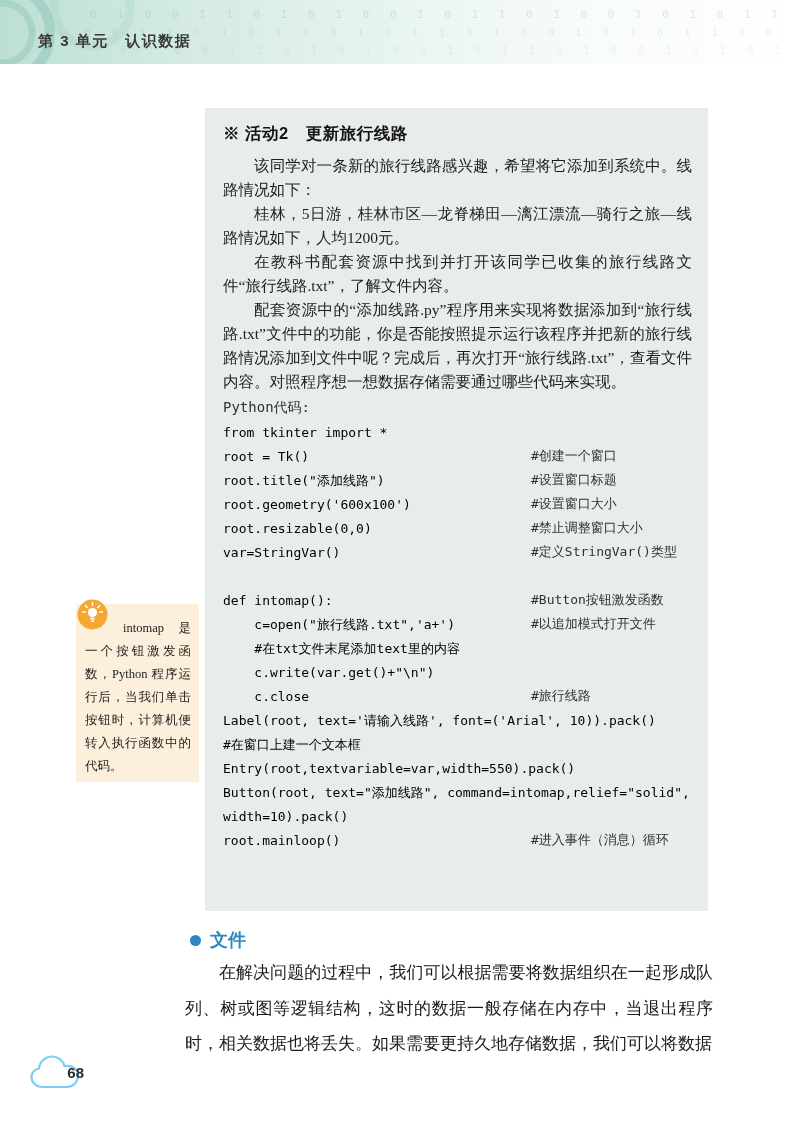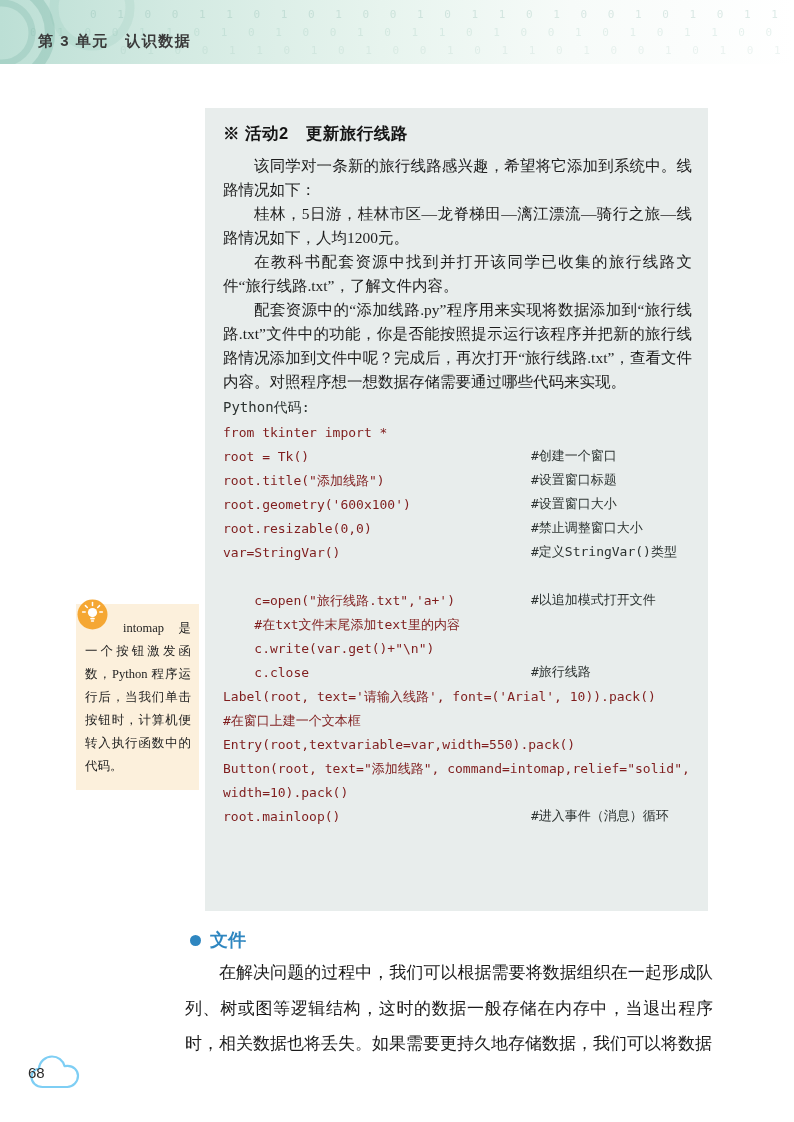--- a/index.html
+++ b/index.html
@@ -42,32 +42,32 @@
     margin:0; font-family:"Liberation Serif", serif;
     font-size:15.5px; line-height:24px; text-indent:2em; text-align:justify;
     color:#1d1d1d;
   }
   .code-label {
     font-family:"DejaVu Sans Mono", monospace; font-size:14px;
     line-height:25px; color:#2c3331; margin-top:1px;
   }
   .code-row { position:relative; height:24px; line-height:24px; white-space:pre; }
   .code-text {
-    font-family:"DejaVu Sans Mono", monospace; font-size:13px; color:#7f1d1d;
+    font-family:"DejaVu Sans Mono", monospace; font-size:13px; color:#000000;
   }
   .code-comment {
     position:absolute; left:308px; top:0;
     font-family:"DejaVu Sans Mono", monospace; font-size:13px; color:#2c3331;
     white-space:pre;
   }
 
   
   .note-box {
     position:absolute; left:76px; top:604px; width:123px;
-    background:#fcf0dc; box-sizing:border-box; padding:13px 8px 12px 9px;
+    background:#fcf0dc; box-sizing:border-box; padding:13px 8px 4px 9px;
   }
   .note-icon { position:absolute; left:1px; top:-5px; width:31px; height:31px; }
   .note-text {
     margin:0; font-family:"Liberation Serif", serif;
     font-size:12.5px; line-height:23px; text-align:justify;
     color:#232323; text-indent:38px;
   }
 
   
   .file-heading {
@@ -78,22 +78,22 @@
   .file-title { font-size:18px; font-weight:bold; color:#2e86c0; }
   .file-para {
     position:absolute; left:185px; top:955px; width:528px; margin:0;
     font-family:"Liberation Serif", serif; font-size:17px; line-height:35.5px;
     text-indent:2em; text-align:justify; color:#1a1a1a;
   }
 
   
   .page-cloud { position:absolute; left:28px; top:1051px; width:56px; height:44px; }
   .page-num {
-    position:absolute; left:0; top:13px; width:56px; text-align:left;
-    font-size:15px; font-weight:normal; color:#2b2b2b;
+    position:absolute; left:0; top:13px; width:56px; text-align:right;
+    font-size:15px; font-weight:bold; color:#2b2b2b;
   }
 </style>
 </head>
 <body>
 
 <div class="header-band">
   <div class="binary-row r1">0 1 0 0 1 1 0 1 0 1 0 0 1 0 1 1 0 1 0 0 1 0 1 0 1 1 0 0 1 0</div>
   <div class="binary-row r2">0 1 0 0 1 1 0 1 0 1 0 0 1 0 1 1 0 1 0 0 1 0 1 0 1 1 0 0 1 0</div>
   <div class="binary-row r3">0 1 0 0 1 1 0 1 0 1 0 0 1 0 1 1 0 1 0 0 1 0 1 0 1 1 0 0 1 0</div>
   <svg class="header-circles" width="170" height="110" viewBox="0 0 170 110">
@@ -115,20 +115,21 @@
   <div class="code-label">Python代码:</div>
 
   <div class="code-block">
     <div class="code-row"><span class="code-text">from tkinter import *</span><span class="code-comment"></span></div>
     <div class="code-row"><span class="code-text">root = Tk()</span><span class="code-comment">#创建一个窗口</span></div>
     <div class="code-row"><span class="code-text">root.title("添加线路")</span><span class="code-comment">#设置窗口标题</span></div>
     <div class="code-row"><span class="code-text">root.geometry('600x100')</span><span class="code-comment">#设置窗口大小</span></div>
     <div class="code-row"><span class="code-text">root.resizable(0,0)</span><span class="code-comment">#禁止调整窗口大小</span></div>
     <div class="code-row"><span class="code-text">var=StringVar()</span><span class="code-comment">#定义StringVar()类型</span></div>
     <div class="code-row"><span class="code-text"></span><span class="code-comment"></span></div>
+    <div class="code-row"><span class="code-text">def intomap():</span><span class="code-comment">#Button按钮激发函数</span></div>
     <div class="code-row"><span class="code-text">    c=open("旅行线路.txt",'a+')</span><span class="code-comment">#以追加模式打开文件</span></div>
     <div class="code-row"><span class="code-text">    #在txt文件末尾添加text里的内容</span><span class="code-comment"></span></div>
     <div class="code-row"><span class="code-text">    c.write(var.get()+"\n")</span><span class="code-comment"></span></div>
     <div class="code-row"><span class="code-text">    c.close</span><span class="code-comment">#旅行线路</span></div>
     <div class="code-row"><span class="code-text">Label(root, text='请输入线路', font=('Arial', 10)).pack()</span><span class="code-comment"></span></div>
     <div class="code-row"><span class="code-text">#在窗口上建一个文本框</span><span class="code-comment"></span></div>
     <div class="code-row"><span class="code-text">Entry(root,textvariable=var,width=550).pack()</span><span class="code-comment"></span></div>
     <div class="code-row"><span class="code-text">Button(root, text="添加线路", command=intomap,relief="solid",</span><span class="code-comment"></span></div>
     <div class="code-row"><span class="code-text">width=10).pack()</span><span class="code-comment"></span></div>
     <div class="code-row"><span class="code-text">root.mainloop()</span><span class="code-comment">#进入事件（消息）循环</span></div>

